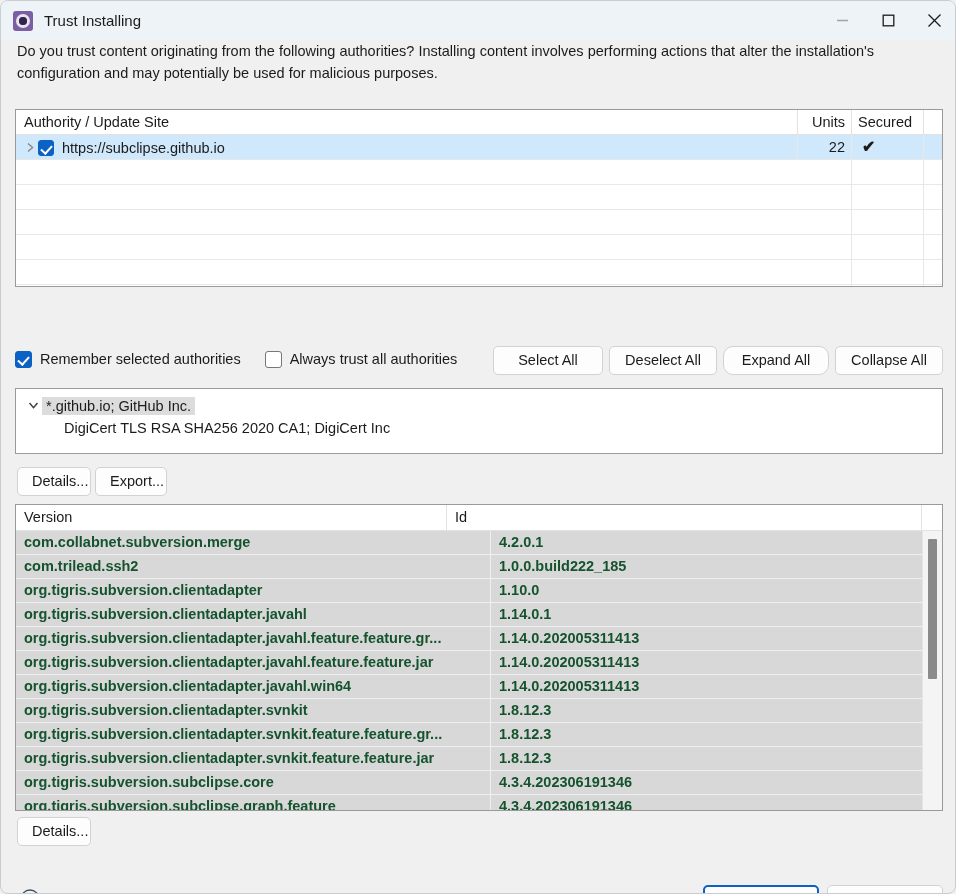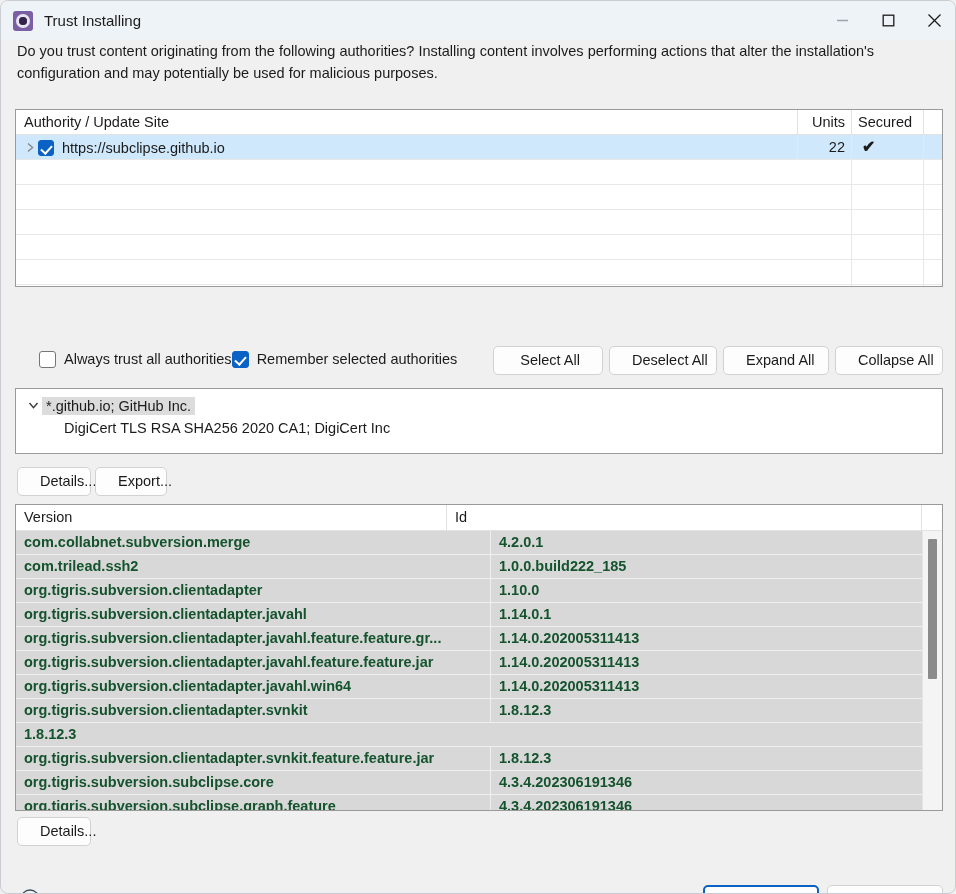--- a/index.html
+++ b/index.html
@@ -192,29 +192,29 @@
   #opt-always { margin-left: 24px; }
 
   .btn {
     background: #fdfdfd;
     border: 1px solid #d2d2d2;
     border-radius: 5px;
     font-family: "Liberation Sans", sans-serif;
     font-size: 14.5px;
     color: #1b1b1b;
     height: 29px;
-    padding: 0 22px;
+    padding: 0 14px;
     box-sizing: border-box;
     white-space: nowrap;
     line-height: 27px;
-    text-align: right;
+    text-align: center;
   }
   #select-all { position: absolute; left: 492px; top: 306px; width: 110px; }
   #deselect-all { position: absolute; left: 608px; top: 306px; width: 108px; }
-  #expand-all { position: absolute; left: 722px; top: 306px; width: 106px; }
+  #expand-all { position: absolute; left: 722px; top: 306px; width: 106px; border-radius: 10px; }
   #collapse-all { position: absolute; left: 834px; top: 306px; width: 108px; }
 
   
   #cert-panel {
     position: absolute;
     left: 14px; top: 348px;
     width: 928px; height: 66px;
     background: #ffffff;
     border: 1px solid #9a9a9a;
     box-sizing: border-box;
@@ -427,27 +427,27 @@
         </div>
       <div class="auth-row empty">
           <div class="auth-col-name"></div>
           <div class="auth-col-units"></div>
           <div class="auth-col-secured"></div>
           <div class="auth-col-end"></div>
         </div>
     </div>
 
     <div id="options-row">
+      <div class="opt-check">
+        <span class="cb checked"></span>
+        <span class="opt-label">Remember selected authorities</span>
+      </div>
       <div class="opt-check" id="opt-always">
         <span class="cb unchecked"></span>
         <span class="opt-label">Always trust all authorities</span>
-      </div>
-      <div class="opt-check">
-        <span class="cb checked"></span>
-        <span class="opt-label">Remember selected authorities</span>
       </div>
     </div>
 
     <div class="btn" id="select-all">Select All</div>
     <div class="btn" id="deselect-all">Deselect All</div>
     <div class="btn" id="expand-all">Expand All</div>
     <div class="btn" id="collapse-all">Collapse All</div>
 
     <div id="cert-panel">
       <div id="cert-root">
@@ -496,20 +496,21 @@
           </div>
           <div class="unit-row">
             <div class="u-col-id">org.tigris.subversion.clientadapter.javahl.win64</div>
             <div class="u-col-ver">1.14.0.202005311413</div>
           </div>
           <div class="unit-row">
             <div class="u-col-id">org.tigris.subversion.clientadapter.svnkit</div>
             <div class="u-col-ver">1.8.12.3</div>
           </div>
           <div class="unit-row">
+            <div class="u-col-id">org.tigris.subversion.clientadapter.svnkit.feature.feature.gr...</div>
             <div class="u-col-ver">1.8.12.3</div>
           </div>
           <div class="unit-row">
             <div class="u-col-id">org.tigris.subversion.clientadapter.svnkit.feature.feature.jar</div>
             <div class="u-col-ver">1.8.12.3</div>
           </div>
           <div class="unit-row">
             <div class="u-col-id">org.tigris.subversion.subclipse.core</div>
             <div class="u-col-ver">4.3.4.202306191346</div>
           </div>

